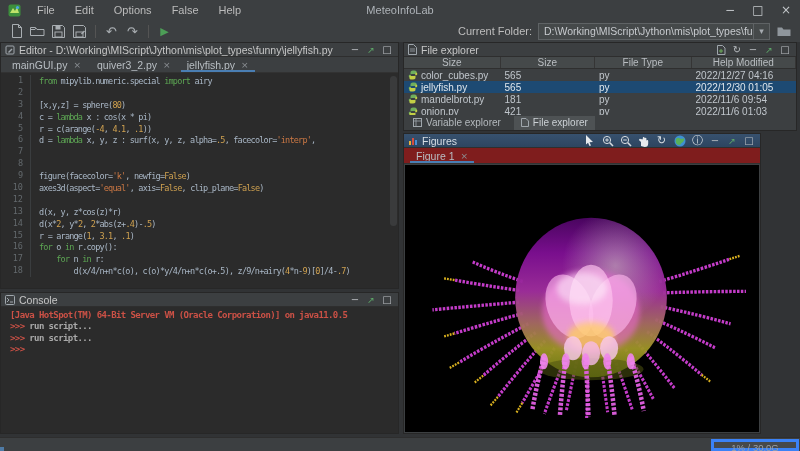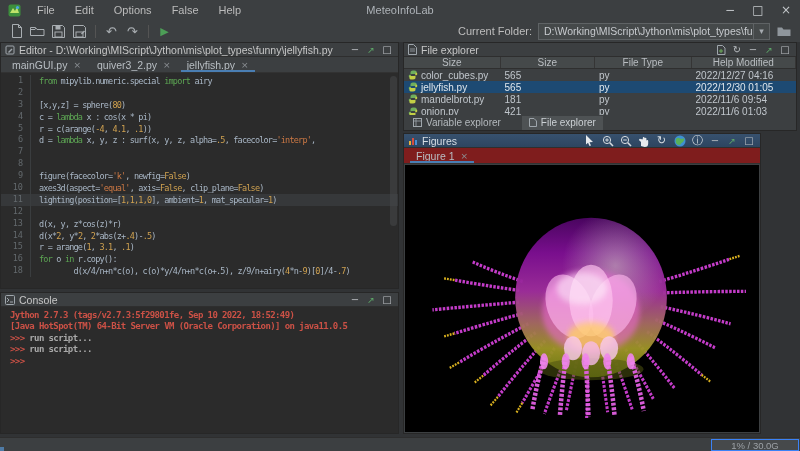--- a/index.html
+++ b/index.html
@@ -68,35 +68,35 @@
 
   
   #file-panel { left:403px; top:0; width:394px; height:89px; }
   .fhead { display:flex; flex:none; height:12px; background:#45494a; border-bottom:1px solid #2f2f2f; font-size:10px; color:#b9bdc1; }
   .fcol { border-right:1px solid #353535; text-align:center; line-height:11px; overflow:hidden; }
   .fbody { flex:1; overflow:hidden; }
   .frow { display:flex; height:12.2px; align-items:center; font-size:10px; color:#c0c6cc; }
   .frow.selected { background:#1d4a73; color:#dfe6ec; }
   .fc { overflow:hidden; white-space:nowrap; padding-left:4px; display:flex; align-items:center; gap:3px; }
   .w-name{width:97px;} .w-size{width:95px;} .w-type{width:97px;} .w-date{width:105px;}
-  .fx-tabs { flex:none; height:15px; display:flex; gap:14px; padding-left:2px; align-items:flex-end; background:#3c3f41; }
+  .fx-tabs { flex:none; height:15px; display:flex; gap:6px; padding-left:2px; align-items:flex-end; background:#3c3f41; }
   .fxtab { display:flex; align-items:center; gap:4px; padding:1px 7px 2px; font-size:10px; color:#b4b9bd; background:#3c3f41; }
   .fxtab.active { background:#4e5254; color:#ccd1d5; }
 
   
   #figures-panel { left:403px; top:91px; width:358px; height:301px; }
   .fig-tools { margin-left:auto; display:flex; align-items:center; gap:3px; }
   .fig-tool { width:15px; height:13px; display:flex; align-items:center; justify-content:center; color:#d7dce0; font-size:11px; font-family:"DejaVu Sans",sans-serif; }
   .fig-tabs { height:16px; flex:none; background:#7f1d1d; display:flex; align-items:stretch; padding-left:4px; border-bottom:1px solid #323232; }
   .figure-canvas { flex:1; background:#000; position:relative; margin:1px; }
   .figure-canvas svg { width:100%; height:100%; }
 
   
   .statusbar { position:absolute; left:0; right:0; bottom:0; height:14px; background:#3c3f41; border-top:1px solid #2e2e2e; }
-  .mem-box { position:absolute; right:1px; top:1px; width:88px; height:12px; background:#46494b; border:1px solid #3b82f6; color:#9ca1a6; font-size:9.5px; text-align:center; line-height:11px; }
+  .mem-box { position:absolute; right:1px; top:1px; width:88px; height:12px; background:#46494b; border:3px solid #3b82f6; color:#9ca1a6; font-size:9.5px; text-align:center; line-height:11px; }
   .resize-dot { position:absolute; left:0; bottom:0; width:4px; height:4px; background:#4f7ba6; }
 </style>
 </head>
 <body>
 
 <div class="titlebar">
   <span class="app-logo">
     <svg width="13" height="13" viewBox="0 0 13 13">
         <rect x="0.5" y="0.5" width="12" height="12" rx="2" fill="#3d8f3d"></rect>
         <path d="M2 9 L5 4 L7 7 L9 3 L11 9 Z" fill="#bfe36a"></path>
@@ -199,47 +199,46 @@
     <div class="code-line"><span class="ln">1</span><span class="lt"><span class="tok-k">from</span><span class="tok-p"> mipylib.numeric.special </span><span class="tok-k">import</span><span class="tok-p"> airy</span></span></div>
         <div class="code-line"><span class="ln">2</span><span class="lt"></span></div>
         <div class="code-line"><span class="ln">3</span><span class="lt"><span class="tok-p">[x,y,z] = sphere(</span><span class="tok-n">80</span><span class="tok-p">)</span></span></div>
         <div class="code-line"><span class="ln">4</span><span class="lt"><span class="tok-p">c = </span><span class="tok-k">lambda</span><span class="tok-p"> x : cos(x * pi)</span></span></div>
         <div class="code-line"><span class="ln">5</span><span class="lt"><span class="tok-p">r = c(arange(</span><span class="tok-n">-4</span><span class="tok-p">, </span><span class="tok-n">4.1</span><span class="tok-p">, </span><span class="tok-n">.1</span><span class="tok-p">))</span></span></div>
         <div class="code-line"><span class="ln">6</span><span class="lt"><span class="tok-p">d = </span><span class="tok-k">lambda</span><span class="tok-p"> x, y, z : surf(x, y, z, alpha=</span><span class="tok-n">.5</span><span class="tok-p">, facecolor=</span><span class="tok-s">'interp'</span><span class="tok-p">,</span></span></div>
         <div class="code-line"><span class="ln">7</span></div>
         <div class="code-line"><span class="ln">8</span><span class="lt"></span></div>
         <div class="code-line"><span class="ln">9</span><span class="lt"><span class="tok-p">figure(facecolor=</span><span class="tok-s">'k'</span><span class="tok-p">, newfig=</span><span class="tok-c">False</span><span class="tok-p">)</span></span></div>
         <div class="code-line"><span class="ln">10</span><span class="lt"><span class="tok-p">axes3d(aspect=</span><span class="tok-s">'equal'</span><span class="tok-p">, axis=</span><span class="tok-c">False</span><span class="tok-p">, clip_plane=</span><span class="tok-c">False</span><span class="tok-p">)</span></span></div>
-        <div class="code-line active-line"><span class="ln">11</span><span class="lt"><span class="tok-p">lighting(position=[</span><span class="tok-n">1,1,1,0</span><span class="tok-p">], ambient=</span><span class="tok-n">1</span><span class="tok-p">, mat_specular=</span><span class="tok-n">1</span><span class="tok-p">)</span></span></div>
         <div class="code-line"><span class="ln">12</span><span class="lt"></span></div>
         <div class="code-line"><span class="ln">13</span><span class="lt"><span class="tok-p">d(x, y, z*cos(z)*r)</span></span></div>
         <div class="code-line"><span class="ln">14</span><span class="lt"><span class="tok-p">d(x*</span><span class="tok-n">2</span><span class="tok-p">, y*</span><span class="tok-n">2</span><span class="tok-p">, </span><span class="tok-n">2</span><span class="tok-p">*abs(z+</span><span class="tok-n">.4</span><span class="tok-p">)-</span><span class="tok-n">.5</span><span class="tok-p">)</span></span></div>
         <div class="code-line"><span class="ln">15</span><span class="lt"><span class="tok-p">r = arange(</span><span class="tok-n">1</span><span class="tok-p">, </span><span class="tok-n">3.1</span><span class="tok-p">, </span><span class="tok-n">.1</span><span class="tok-p">)</span></span></div>
         <div class="code-line"><span class="ln">16</span><span class="lt"><span class="tok-k">for</span><span class="tok-p"> o </span><span class="tok-k">in</span><span class="tok-p"> r.copy():</span></span></div>
+        <div class="code-line"><span class="ln">17</span><span class="lt"><span class="tok-p">    </span><span class="tok-k">for</span><span class="tok-p"> n </span><span class="tok-k">in</span><span class="tok-p"> r:</span></span></div>
         <div class="code-line"><span class="ln">18</span><span class="lt"><span class="tok-p">        d(x/4/n+n*c(o), c(o)*y/4/n+n*c(o+.5), z/9/n+airy(</span><span class="tok-n">4</span><span class="tok-p">*n-</span><span class="tok-n">9</span><span class="tok-p">)[</span><span class="tok-n">0</span><span class="tok-p">]/4-</span><span class="tok-n">.7</span><span class="tok-p">)</span></span></div>
       </div>
   </div>
 
   <div class="panel" id="console-panel">
     <div class="panel-title">
       <svg width="10" height="10" viewBox="0 0 10 10">
           <rect x="0.5" y="0.5" width="9" height="9" rx="1" fill="none" stroke="#9fa6ac"></rect>
           <path d="M2 3 L4 5 L2 7" fill="none" stroke="#9fa6ac"></path>
           <path d="M5 7 h3" stroke="#9fa6ac"></path>
         </svg>
       <span class="pt-label">Console</span>
       <span class="pt-right">
         <span class="pt-btn">−</span>
         <span class="pt-btn float">↗</span>
         <span class="pt-btn">□</span>
       </span>
     </div>
     <div class="console-body">
       <div id="console-lines">
-          <div class="con-line con-red">Jython 2.7.3 (tags/v2.7.3:5f29801fe, Sep 10 2022, 18:52:49)</div>
           <div class="con-line con-red">[Java HotSpot(TM) 64-Bit Server VM (Oracle Corporation)] on java11.0.5</div>
           <div class="con-line"><span class="con-prompt">&gt;&gt;&gt; </span><span class="con-text">run script...</span></div>
           <div class="con-line"><span class="con-prompt">&gt;&gt;&gt; </span><span class="con-text">run script...</span></div>
           <div class="con-line"><span class="con-prompt">&gt;&gt;&gt;</span><span class="con-text"></span></div>
         </div>
     </div>
   </div>
 
   <div class="panel" id="file-panel">
     <div class="panel-title">

